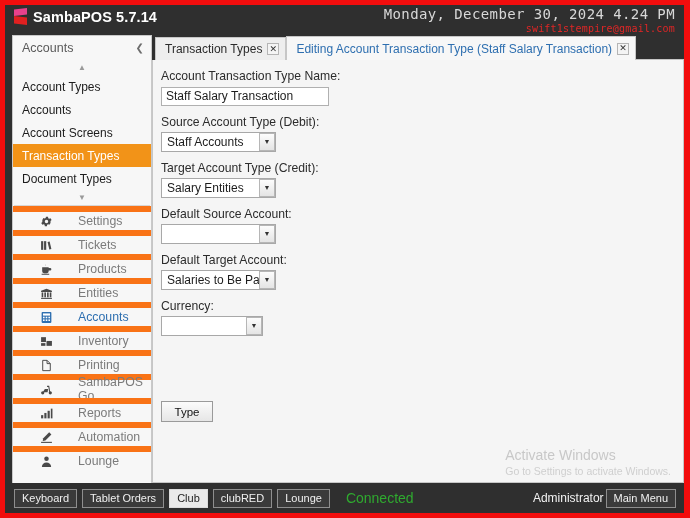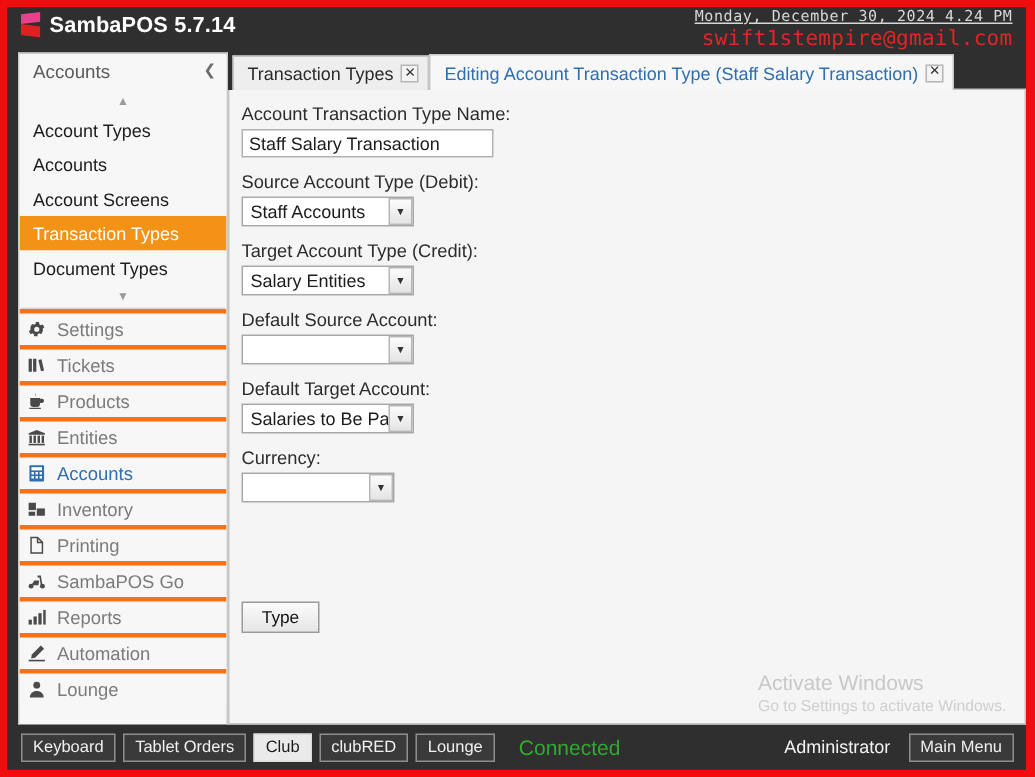--- a/index.html
+++ b/index.html
@@ -68,28 +68,27 @@
     white-space: nowrap;
   }
   #clock-block {
     position: absolute;
     right: 9px; top: 1px;
     text-align: right;
     font-family: "DejaVu Sans Mono", monospace;
   }
   #clock-date {
     color: #d8d8d8;
-    font-size: 10px;
+    font-size: 14px;
     letter-spacing: 0.4px;
     white-space: nowrap;
-    text-decoration: underline;
   }
   #user-email {
     color: #e02626;
-    font-size: 14px;
+    font-size: 10px;
     letter-spacing: 0.2px;
     margin-top: 1px;
     white-space: nowrap;
   }
 
   
   #body-region {
     flex: 1 1 auto;
     position: relative;
     display: flex;
@@ -155,25 +154,25 @@
     height: 1px;
     flex: 0 0 1px;
     background: #d6d6d6;
     margin: 0 1px;
   }
   .nav-item {
     height: 24px;
     flex: 0 0 24px;
     display: flex;
     align-items: center;
-    gap: 7px;
-    padding-left: 4px;
+    gap: 25px;
+    padding-left: 26px;
     font-size: 12.3px;
     color: #7b7b7b;
-    border-top: 3px solid #f97316;
+    border-top: 6px solid #f97316;
     background: #f7f7f7;
   }
   .nav-item:first-of-type { border-top: none; }
   .nav-item.active { color: #2e6fb0; }
   .nav-icon {
     width: 14px; height: 14px;
     display: flex;
     align-items: center;
     justify-content: center;
     flex: 0 0 14px;
@@ -372,21 +371,21 @@
   #connected-label {
     color: #2faa2f;
     font-size: 14px;
     margin-left: 11px;
     white-space: nowrap;
   }
   #status-right {
     margin-left: auto;
     display: flex;
     align-items: center;
-    gap: 12px;
+    gap: 2px;
   }
   #admin-label {
     color: #f2f2f2;
     font-size: 12px;
     white-space: nowrap;
   }
 </style>
 </head>
 <body>
 

